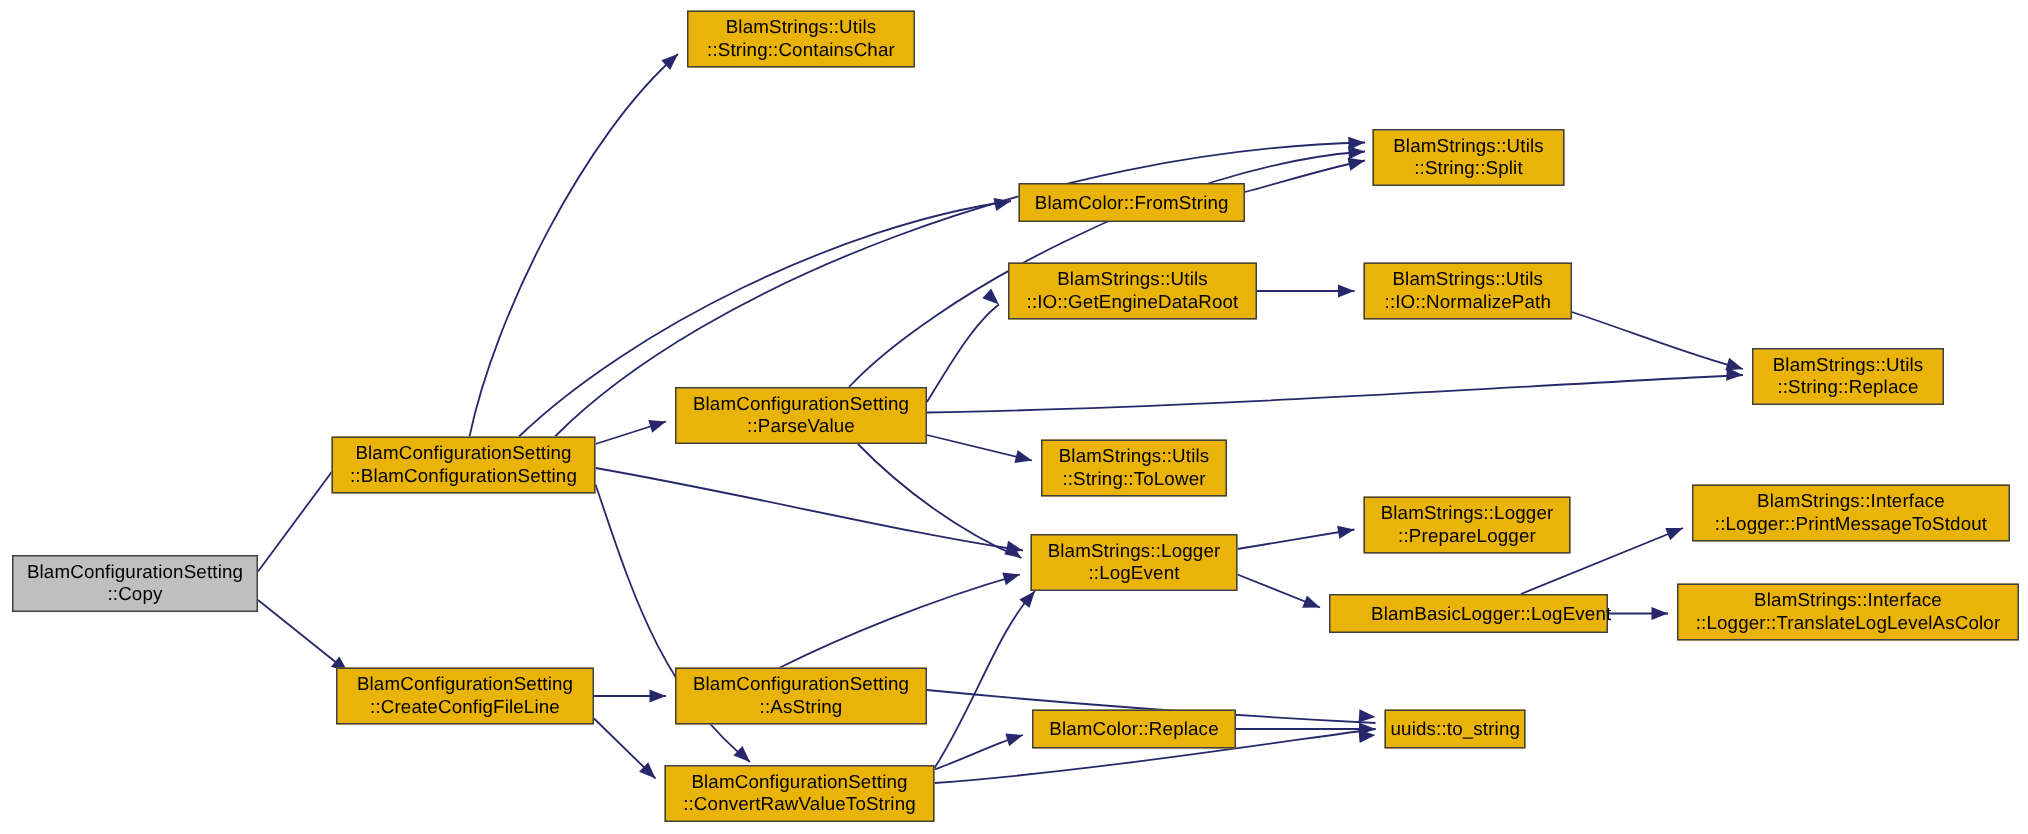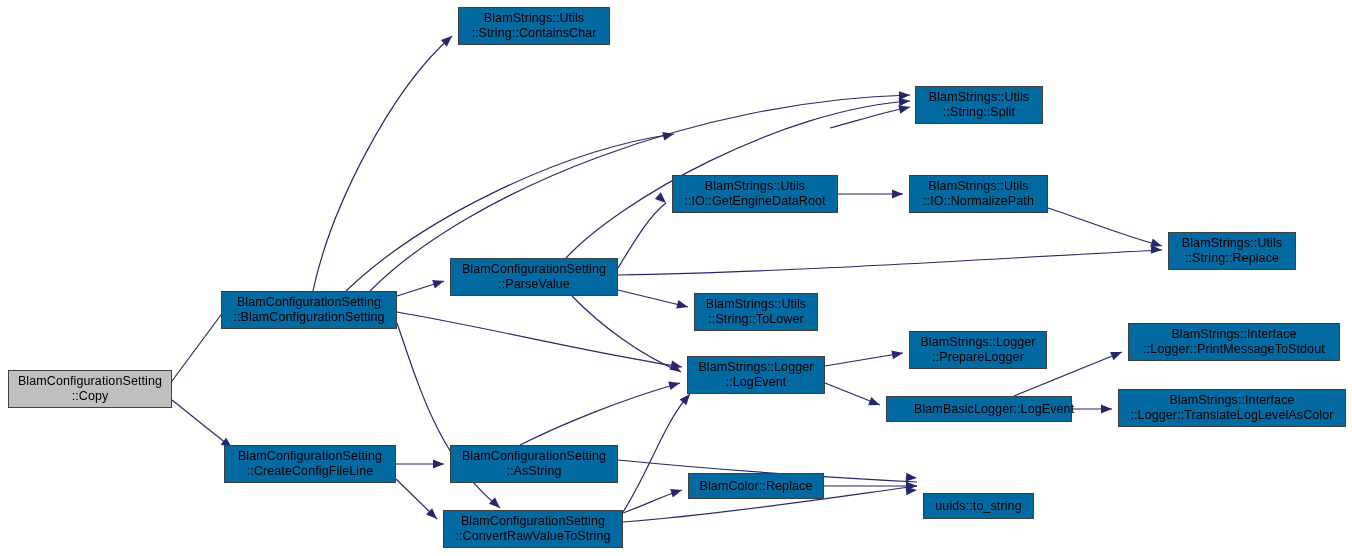--- a/index.html
+++ b/index.html
@@ -28,21 +28,21 @@
     position: absolute;
     left: 0;
     top: 0;
     width: 1352px;
     height: 556px;
   }
   .gnode {
     position: absolute;
     box-sizing: border-box;
     border: 1px solid #404040;
-    background: #0369a1;
+    background: #eab308;
     color: #000000;
     font-size: 12.5px;
     line-height: 15px;
     text-align: center;
     display: flex;
     align-items: center;
     justify-content: center;
     white-space: pre;
     letter-spacing: 0.1px;
   }
@@ -127,35 +127,36 @@
       <div class="gnode" style="left: 224px; top: 445px; width: 172px; height: 38px;"><span class="nlabel">BlamConfigurationSetting
 ::CreateConfigFileLine</span></div>
       <div class="gnode" style="left: 450px; top: 258px; width: 168px; height: 38px;"><span class="nlabel">BlamConfigurationSetting
 ::ParseValue</span></div>
       <div class="gnode" style="left: 450px; top: 445px; width: 168px; height: 38px;"><span class="nlabel">BlamConfigurationSetting
 ::AsString</span></div>
       <div class="gnode" style="left: 443px; top: 510px; width: 180px; height: 38px;"><span class="nlabel">BlamConfigurationSetting
 ::ConvertRawValueToString</span></div>
       <div class="gnode" style="left: 458px; top: 7px; width: 152px; height: 38px;"><span class="nlabel">BlamStrings::Utils
 ::String::ContainsChar</span></div>
+      <div class="gnode" style="left: 679px; top: 122px; width: 151px; height: 26px;"><span class="nlabel">BlamColor::FromString</span></div>
       <div class="gnode" style="left: 672px; top: 175px; width: 166px; height: 38px;"><span class="nlabel">BlamStrings::Utils
 ::IO::GetEngineDataRoot</span></div>
       <div class="gnode" style="left: 694px; top: 293px; width: 124px; height: 38px;"><span class="nlabel">BlamStrings::Utils
 ::String::ToLower</span></div>
       <div class="gnode" style="left: 687px; top: 356px; width: 138px; height: 38px;"><span class="nlabel">BlamStrings::Logger
 ::LogEvent</span></div>
       <div class="gnode" style="left: 688px; top: 473px; width: 136px; height: 26px;"><span class="nlabel">BlamColor::Replace</span></div>
       <div class="gnode" style="left: 915px; top: 86px; width: 128px; height: 38px;"><span class="nlabel">BlamStrings::Utils
 ::String::Split</span></div>
       <div class="gnode" style="left: 909px; top: 175px; width: 139px; height: 38px;"><span class="nlabel">BlamStrings::Utils
 ::IO::NormalizePath</span></div>
       <div class="gnode" style="left: 909px; top: 331px; width: 138px; height: 38px;"><span class="nlabel">BlamStrings::Logger
 ::PrepareLogger</span></div>
       <div class="gnode" style="left: 886px; top: 396px; width: 186px; height: 26px; padding-left: 24px;"><span class="nlabel">BlamBasicLogger::LogEvent</span></div>
       <div class="gnode" style="left: 1168px; top: 232px; width: 128px; height: 38px;"><span class="nlabel">BlamStrings::Utils
 ::String::Replace</span></div>
-      <div class="gnode" style="left: 923px; top: 473px; width: 111px; height: 26px; margin-top: 20px;"><span class="nlabel">uuids::to_string</span></div>
+      <div class="gnode" style="left: 923px; top: 473px; width: 94px; height: 26px;"><span class="nlabel">uuids::to_string</span></div>
       <div class="gnode" style="left: 1128px; top: 323px; width: 212px; height: 38px;"><span class="nlabel">BlamStrings::Interface
 ::Logger::PrintMessageToStdout</span></div>
       <div class="gnode" style="left: 1118px; top: 389px; width: 228px; height: 38px;"><span class="nlabel">BlamStrings::Interface
 ::Logger::TranslateLogLevelAsColor</span></div>
     </div>
 </div>
 
 </body></html>

